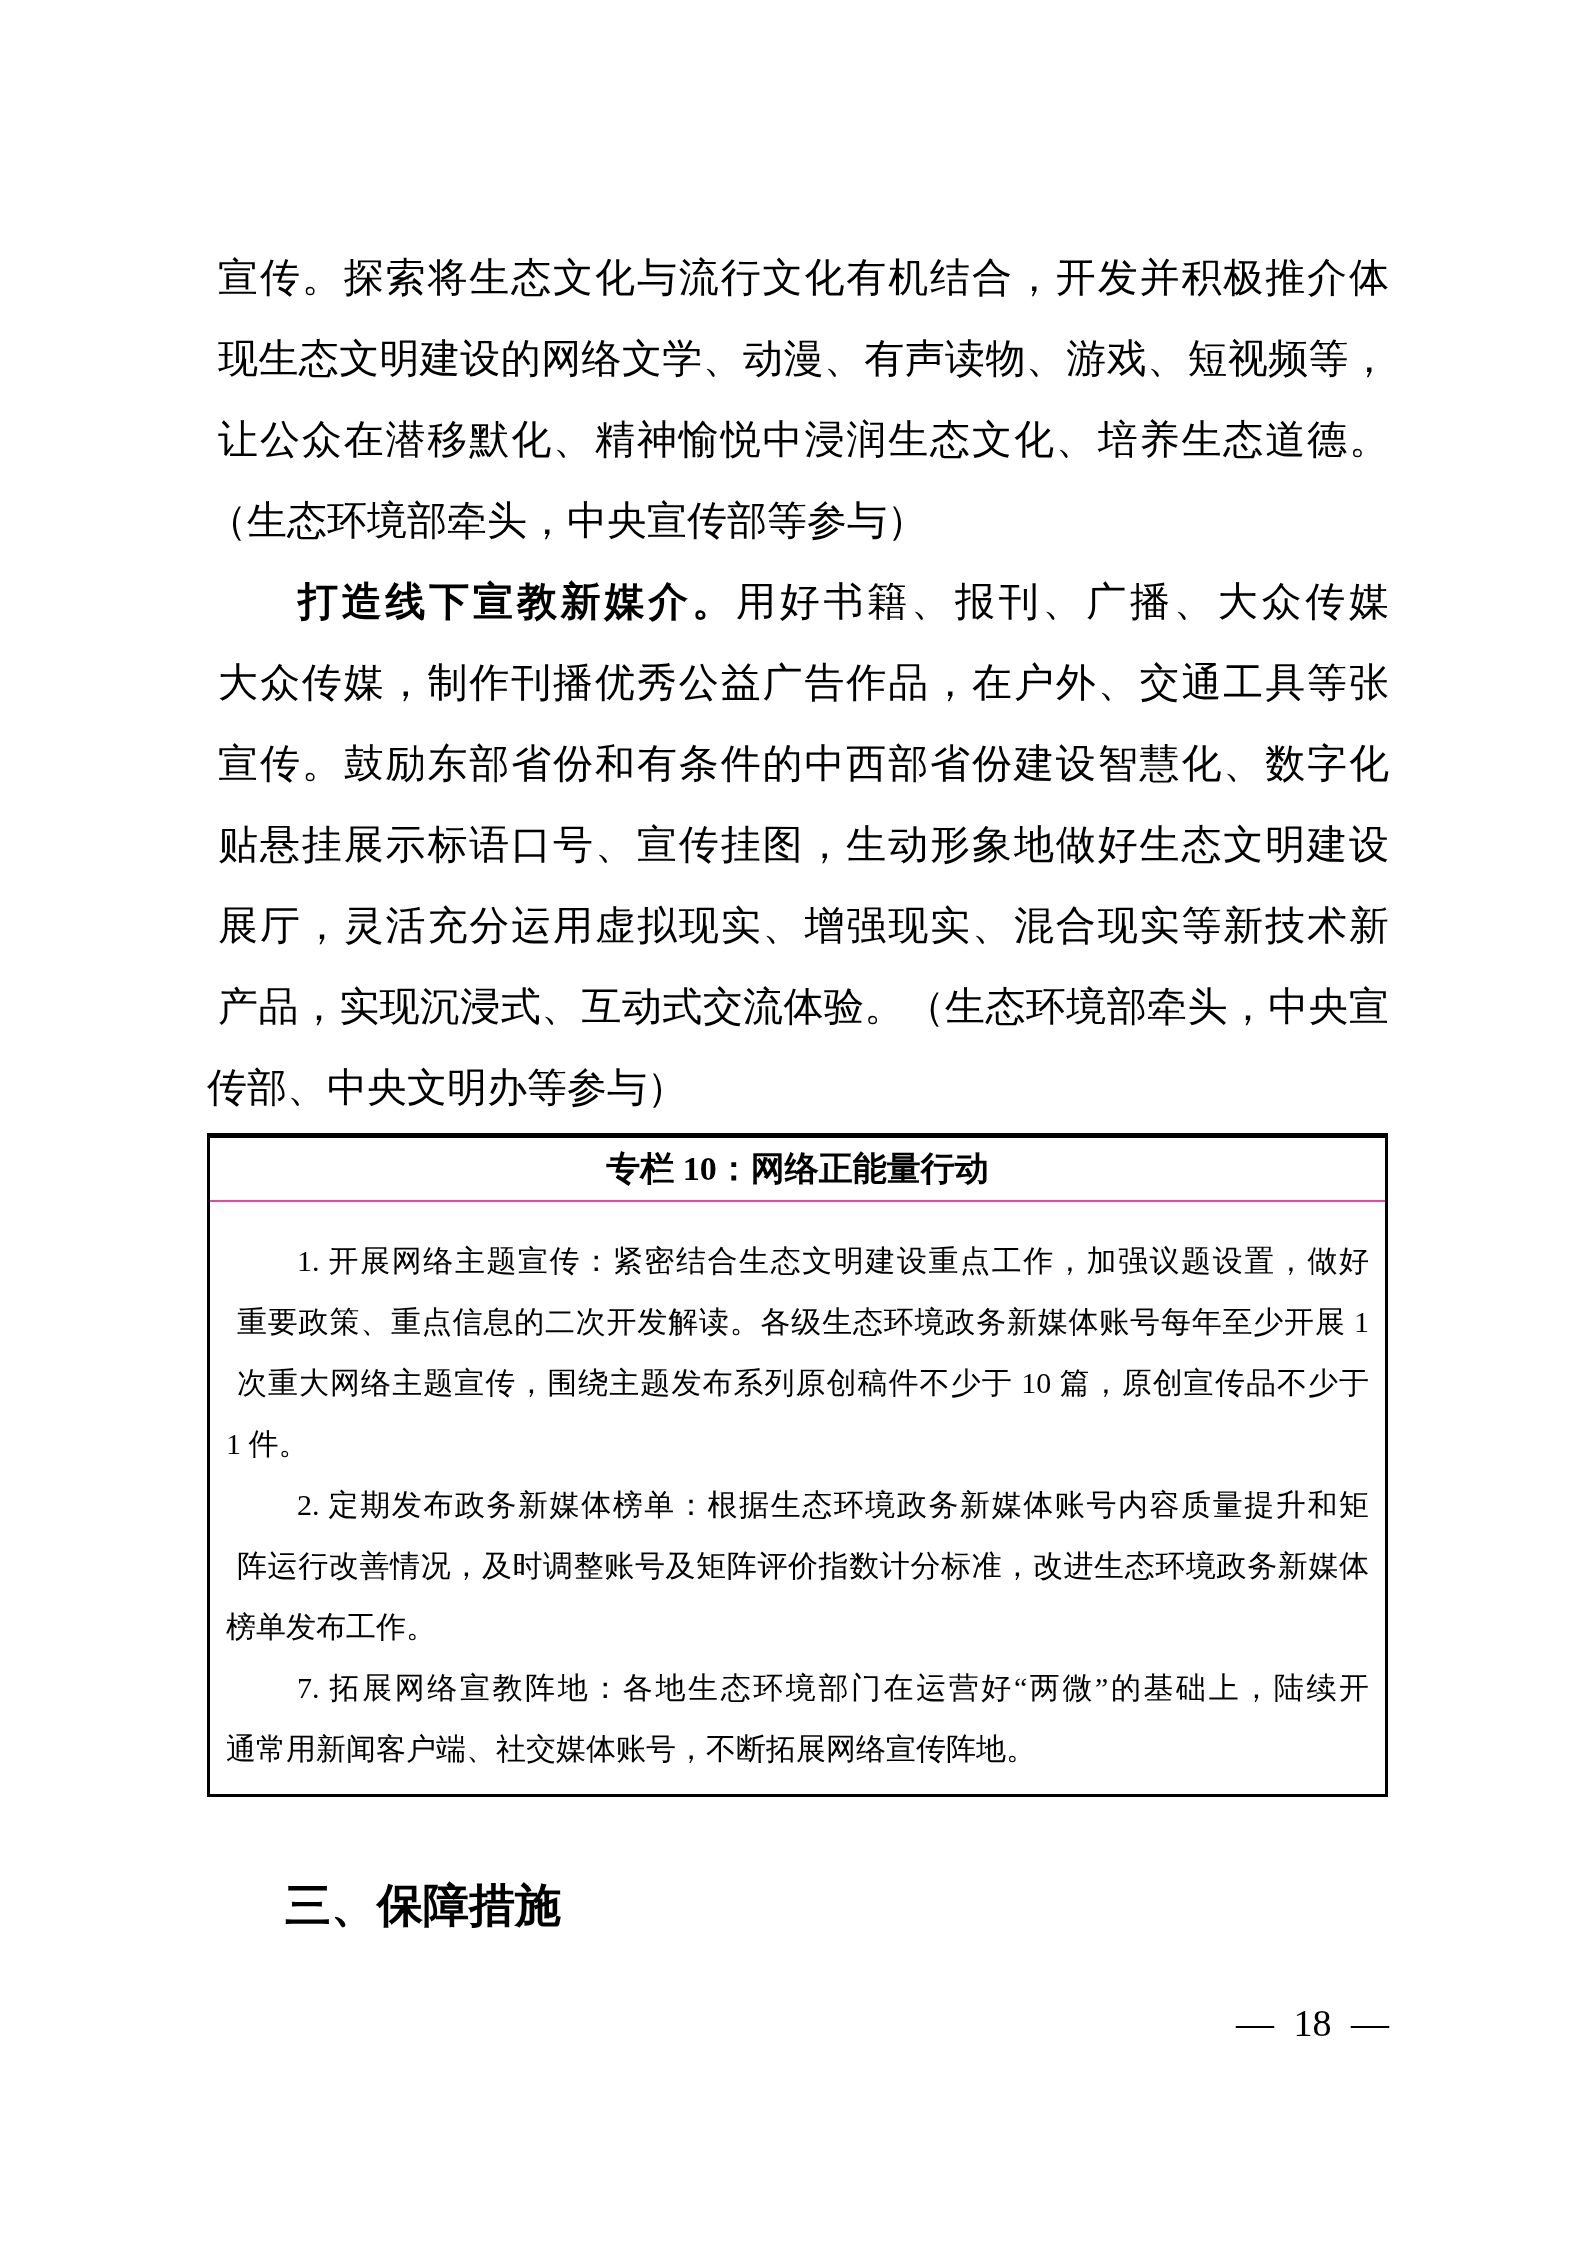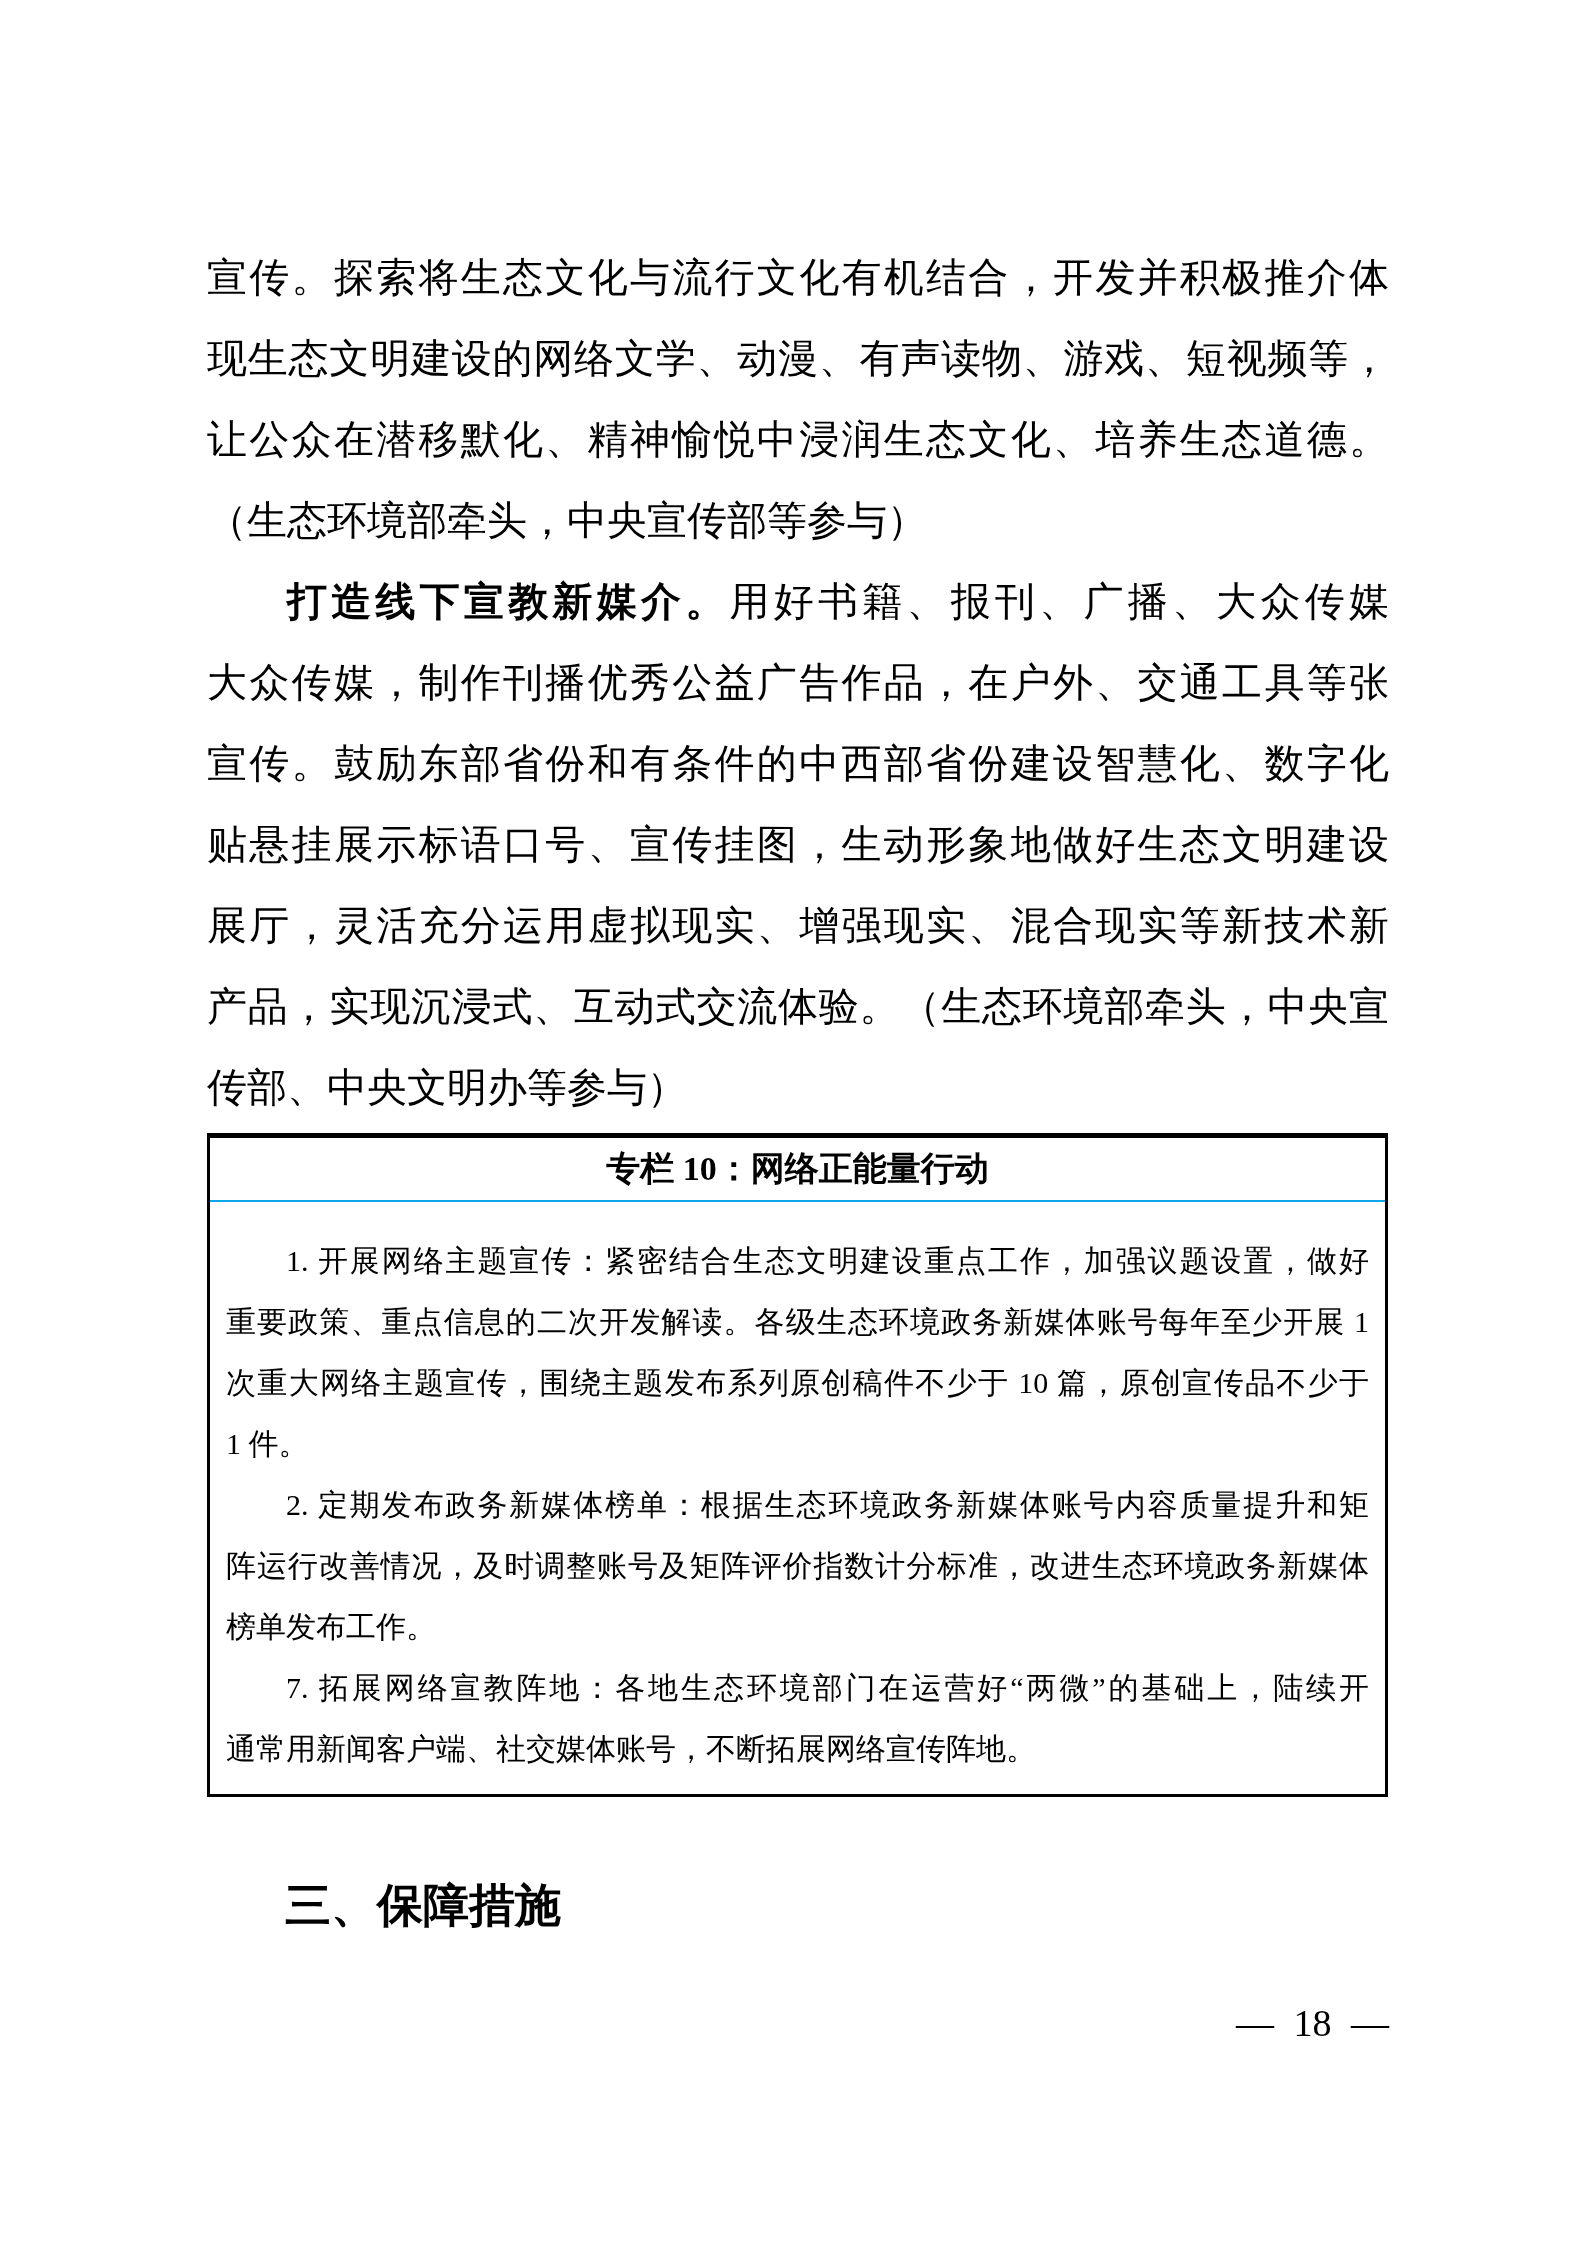--- a/index.html
+++ b/index.html
@@ -7,30 +7,30 @@
     position:relative;
     width:1587px;height:2245px;
     margin:0 auto;
     background:#ffffff;
     color:#000;
     font-family:"Liberation Serif", serif;
     overflow:hidden;
   }
   .main-text{position:absolute;left:207px;top:237px;width:1182px;}
   .line{font-size:40px;line-height:81px;}
-  .jfull{text-align:justify;text-align-last:justify;}
+  .jfull{text-align:justify;text-align-last:justify;margin-left:11px;}
   .indent{text-indent:2em;}
   .bold{font-weight:bold;}
   .callout-box{
     position:absolute;left:207px;top:1133px;width:1181px;height:664px;
     border:3px solid #000;border-top-width:5px;box-sizing:border-box;
     background:#fff;
   }
   .box-header{
-    height:62px;border-bottom:2px solid #0ea5e9;
+    height:62px;border-bottom:2px solid #ec4899;
     display:flex;align-items:center;justify-content:center;
   }
   .box-title{font-weight:bold;font-size:34px;}
   .box-body{padding:28px 16px 0 16px;}
   .box-line{font-size:30px;line-height:61px;}
   .section-heading{
     position:absolute;left:207px;top:1880px;width:1182px;box-sizing:border-box;
     padding-left:78px;
     font-family:Liberation Sans, sans-serif;
     font-weight:bold;font-size:46px;line-height:50px;

